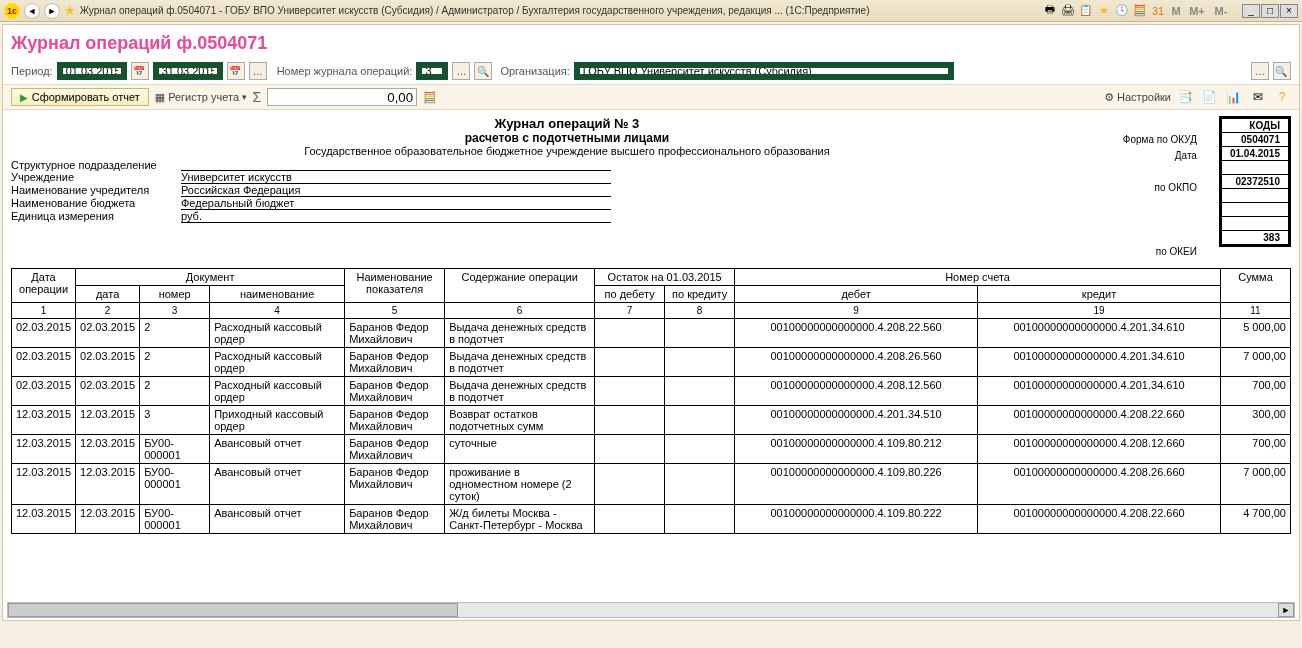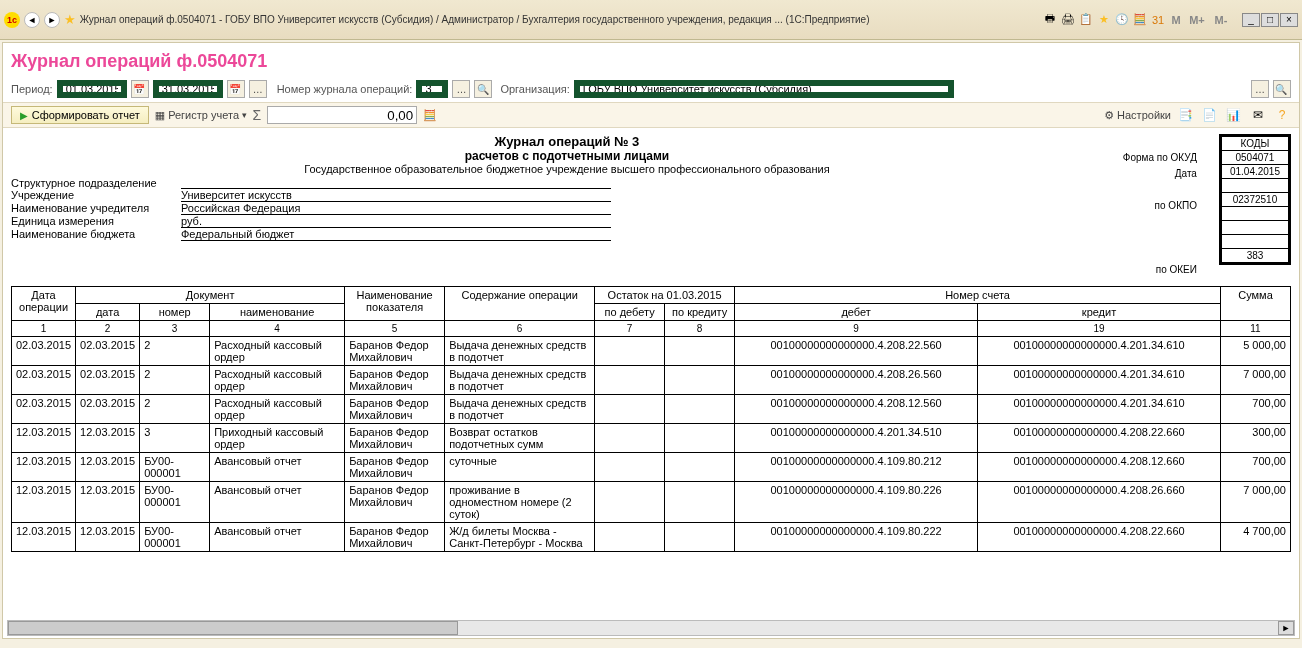--- a/index.html
+++ b/index.html
@@ -1,19 +1,19 @@
 <!DOCTYPE html>
 <html><head>
 <meta charset="utf-8">
 <style>
 * { box-sizing: border-box; margin: 0; padding: 0; }
 body { font-family: Arial, sans-serif; font-size: 11px; background: #f5f0e1; overflow: hidden; }
 
 .titlebar {
-  height: 40px; background: linear-gradient(#f0e8d0, #e8dcc0);
+  height: 22px; background: linear-gradient(#f0e8d0, #e8dcc0);
   display: flex; align-items: center; padding: 0 4px; gap: 4px;
   border-bottom: 1px solid #c0b890;
 }
 .titlebar .logo { width: 16px; height: 16px; background: #fd0; border-radius: 50%; display:flex;align-items:center;justify-content:center;font-size:9px;font-weight:bold;color:#c00; }
 .titlebar .nav-btn { width:16px;height:16px;border:1px solid #bbb;background:#fff;border-radius:50%;display:flex;align-items:center;justify-content:center;font-size:9px;cursor:pointer; }
 .titlebar .fav { color:#fbbf24;font-size:13px; }
 .titlebar .title { flex:1; font-size:10px; color:#333; white-space:nowrap; overflow:hidden; }
 .titlebar .tb-icons { display:flex; gap:2px; align-items:center; }
 .titlebar .tb-ico { width:16px;height:16px;display:flex;align-items:center;justify-content:center;font-size:11px;cursor:pointer; }
 .titlebar .win-btns { display:flex; gap:1px; margin-left:6px; }
@@ -42,21 +42,21 @@
 .report-area { height:510px; overflow:auto; position:relative; padding:6px 8px 20px; }
 
 .rpt-head { display:flex; align-items:flex-start; }
 .rpt-head-left { flex:1; text-align:center; }
 .rpt-head-left .t1 { font-weight:bold; font-size:13px; }
 .rpt-head-left .t2 { font-weight:bold; font-size:12px; }
 .rpt-head-left .t3 { font-weight:bold; font-size:12px; margin-top:4px; }
 
 .codes-box { border:2px solid #000; font-size:10px; }
 .codes-box table { border-collapse:collapse; }
-.codes-box td { border:1px solid #000; padding:1px 8px; text-align:center; min-width:60px; }
+.codes-box td { border:1px solid #000; padding:1px 8px; text-align:right; min-width:60px;font-weight:bold; }
 .codes-labels { text-align:right; font-size:10px; }
 .codes-labels div { height:16px; line-height:16px; padding-right:22px; }
 .codes-wrap { display:flex; align-items:flex-start; }
 
 .org-info { margin-top:2px; font-size:11px; }
 .org-info .row { display:flex; }
 .org-info .lbl { width:170px; }
 .org-info .val { border-bottom:1px solid #000; min-width:430px; }
 
 .jtable { border-collapse:collapse; margin-top:8px; font-size:11px; width:100%; }
@@ -162,26 +162,26 @@
             </div>
           <div class="row">
               <div class="lbl">Учреждение</div>
               <div class="val">Университет искусств</div>
             </div>
           <div class="row">
               <div class="lbl">Наименование учредителя</div>
               <div class="val">Российская Федерация</div>
             </div>
           <div class="row">
+              <div class="lbl">Наименование бюджета</div>
+              <div class="val">Федеральный бюджет</div>
+            </div>
+          <div class="row">
               <div class="lbl">Единица измерения</div>
               <div class="val">руб.</div>
-            </div>
-          <div class="row">
-              <div class="lbl">Наименование бюджета</div>
-              <div class="val">Федеральный бюджет</div>
             </div>
         </div>
       </div>
       <div class="codes-wrap">
         <div class="codes-labels">
           <div>&nbsp;</div>
           <div>Форма по ОКУД</div>
           <div>Дата</div>
           <div>&nbsp;</div>
           <div>по ОКПО</div>

